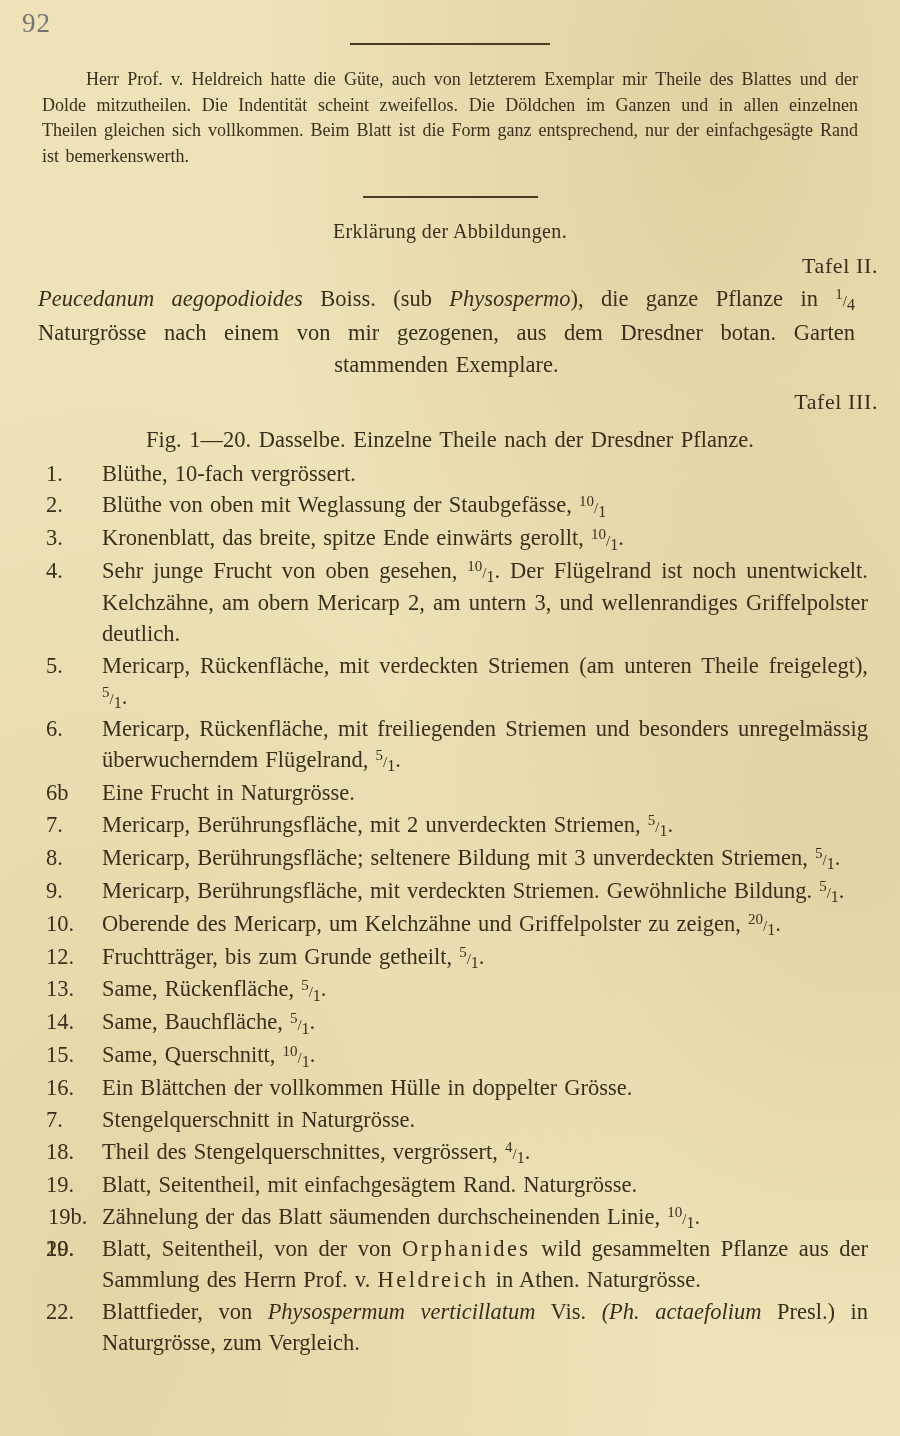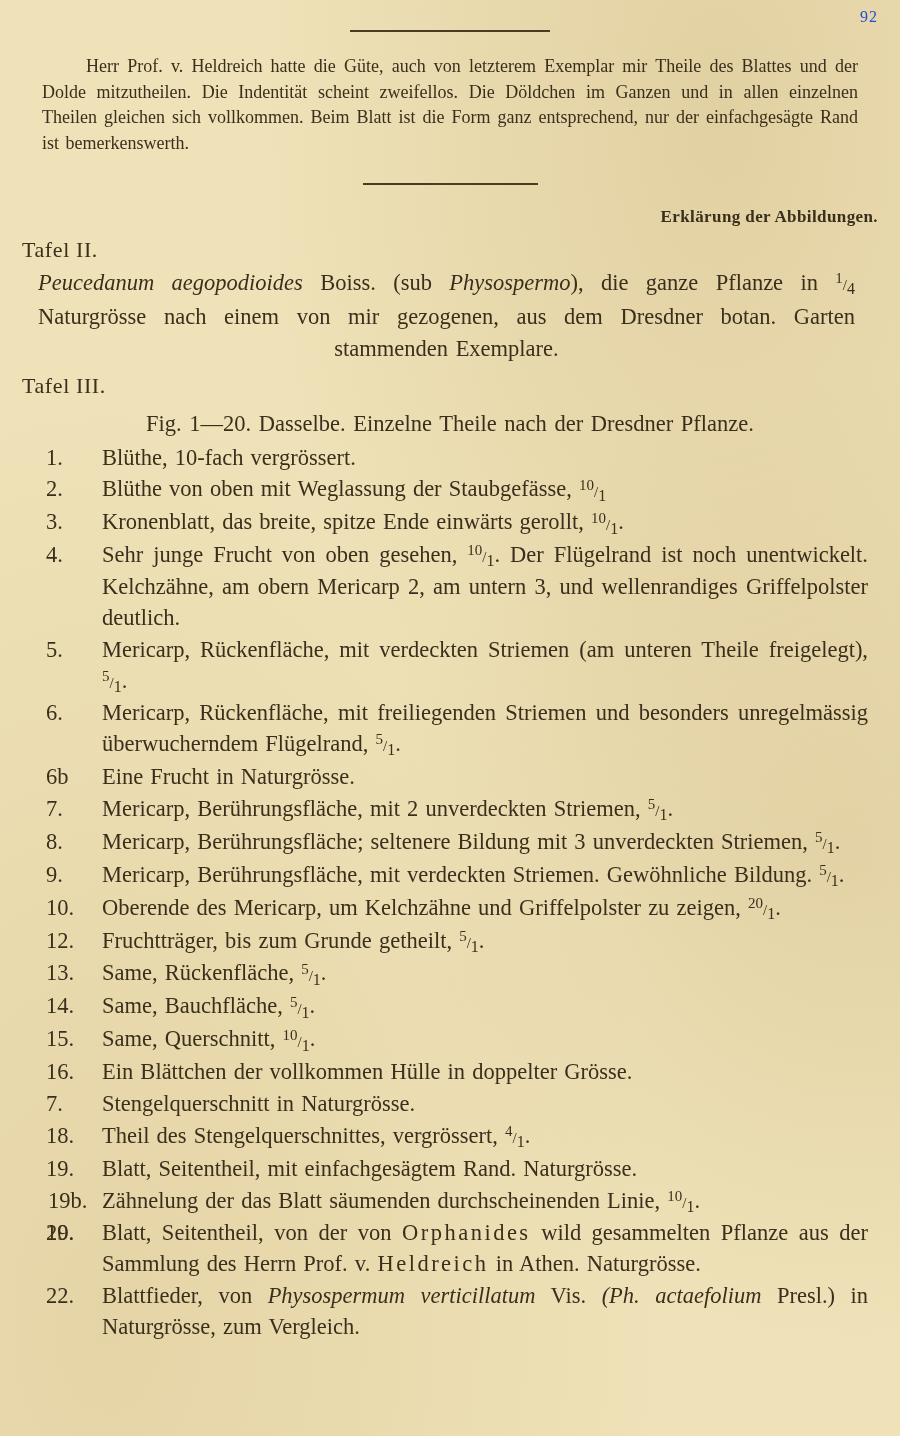--- a/index.html
+++ b/index.html
@@ -25,25 +25,25 @@
       radial-gradient(ellipse at 12% 92%, rgba(205,180,125,0.30) 0%, rgba(205,180,125,0) 50%),
       radial-gradient(ellipse at 95% 60%, rgba(190,165,110,0.25) 0%, rgba(190,165,110,0) 40%);
   }
   .page {
     position: relative;
     padding: 0 22px;
     box-sizing: border-box;
     width: 900px;
   }
   .page-number {
-    text-align: right;
-    font-size: 16px;
+    text-align: left;
+    font-size: 27px;
     letter-spacing: 1px;
     margin: 8px 0 0 0;
-    color: #1d4ed8;
+    color: #737373;
   }
   .rule-top {
     width: 200px;
     height: 2px;
     background: #4a3c22;
     margin: 4px auto 0 auto;
   }
   .rule-mid {
     width: 175px;
     height: 2px;
@@ -56,28 +56,28 @@
     text-align: justify;
     text-align-last: left;
     margin: 22px 20px 0 20px;
     word-spacing: 2px;
   }
   .para .indent {
     display: inline-block;
     width: 44px;
   }
   .section-title {
-    text-align: right;
-    font-weight: bold;
-    font-size: 17px;
+    text-align: center;
+    font-weight: normal;
+    font-size: 20px;
     letter-spacing: 0.4px;
     margin: 0 0 10px 0;
   }
   .plate {
-    text-align: left;
+    text-align: right;
     font-size: 22px;
     margin: 8px 0 4px 0;
     letter-spacing: 0.6px;
   }
   .intro {
     font-size: 22.5px;
     line-height: 1.42;
     margin: 2px 23px 0 16px;
     text-align: justify;
     text-align-last: center;

